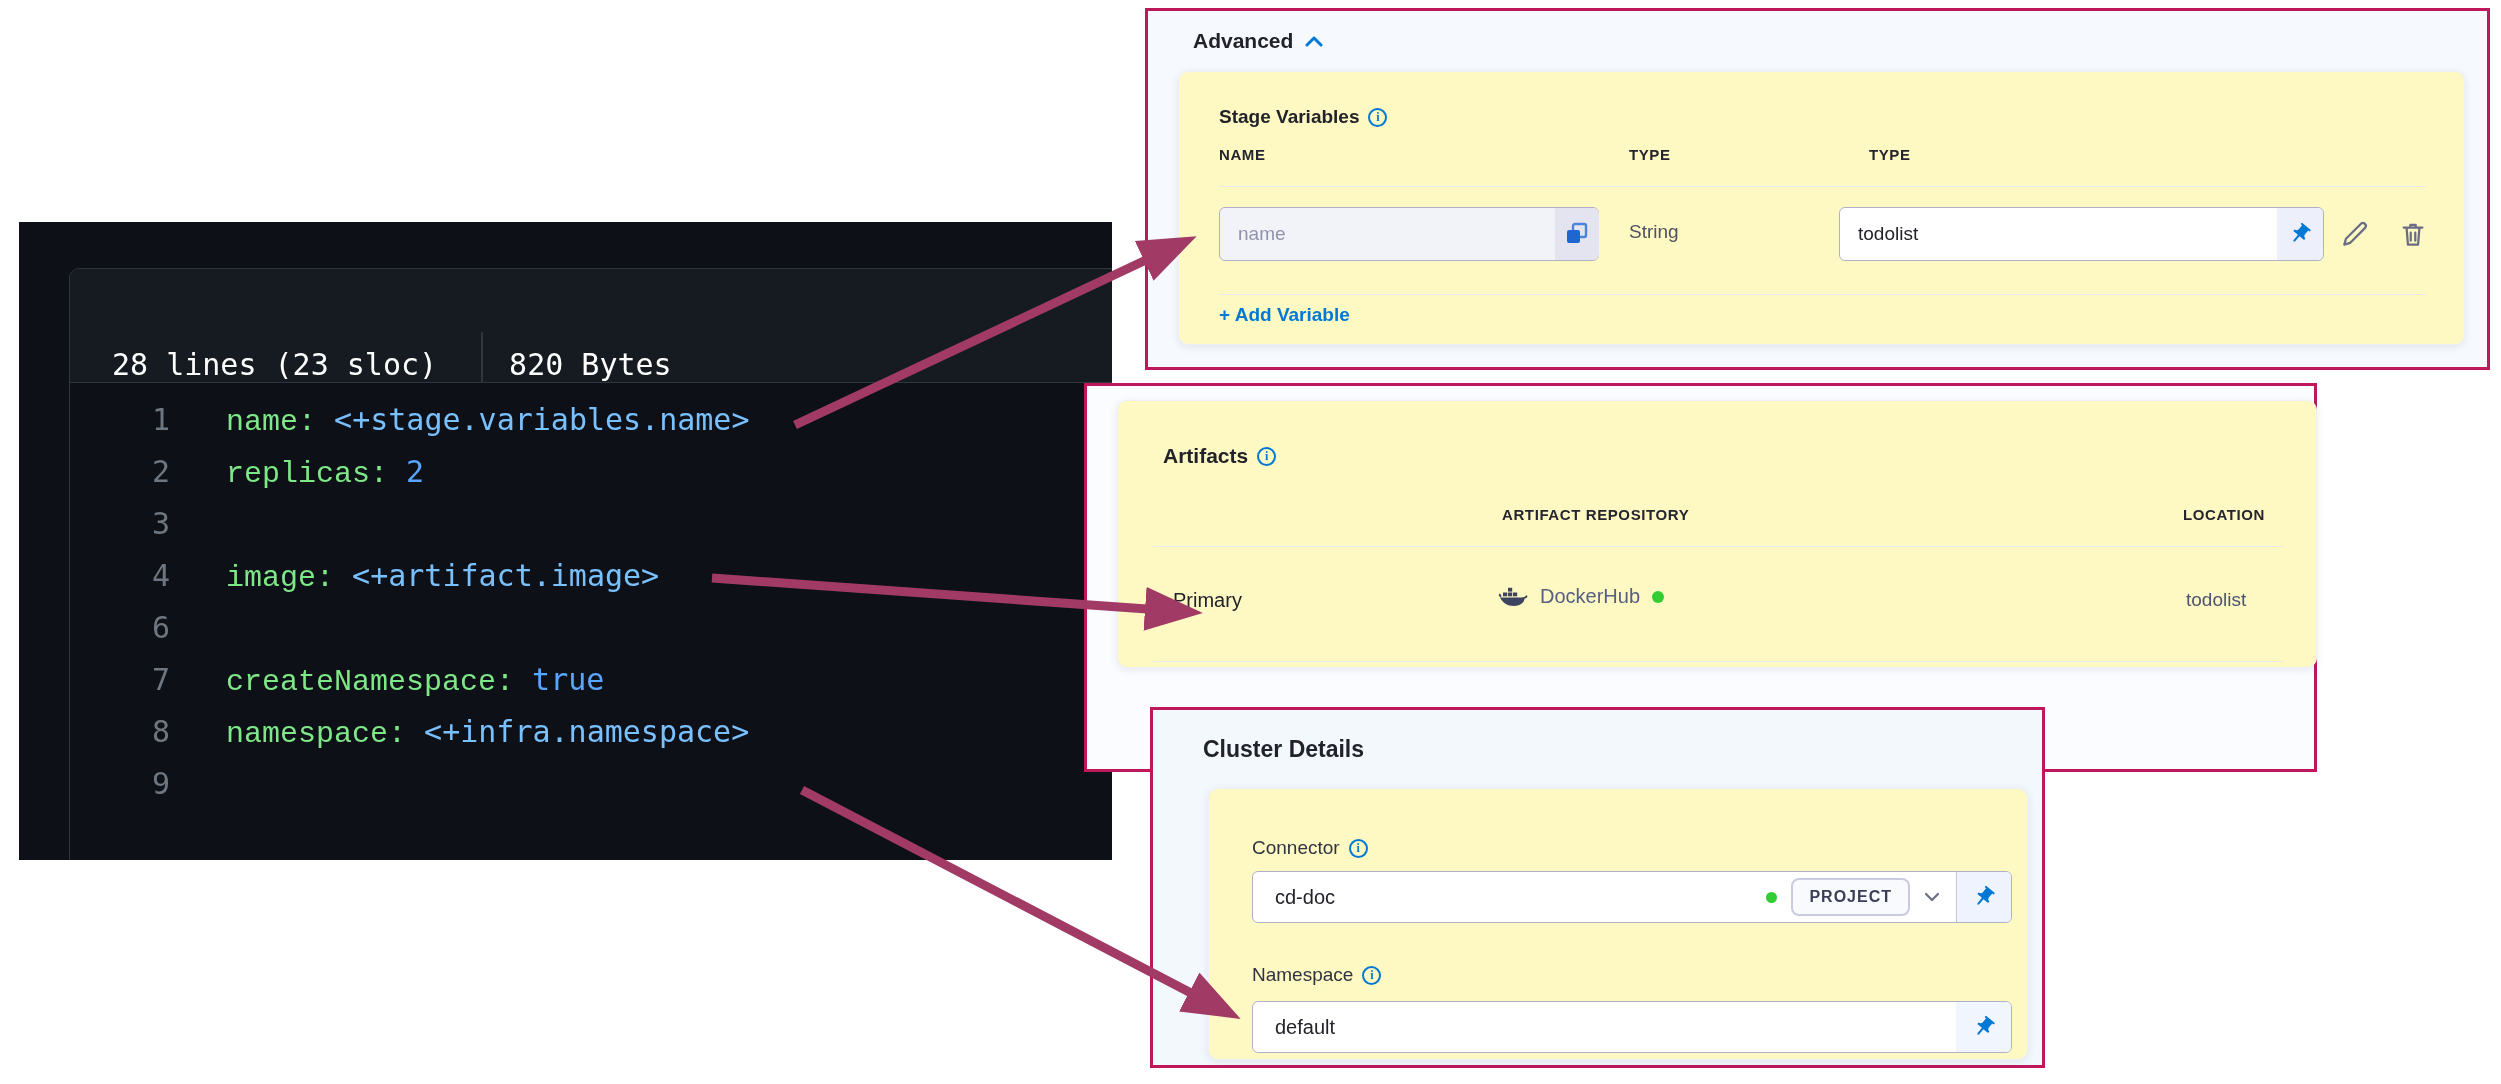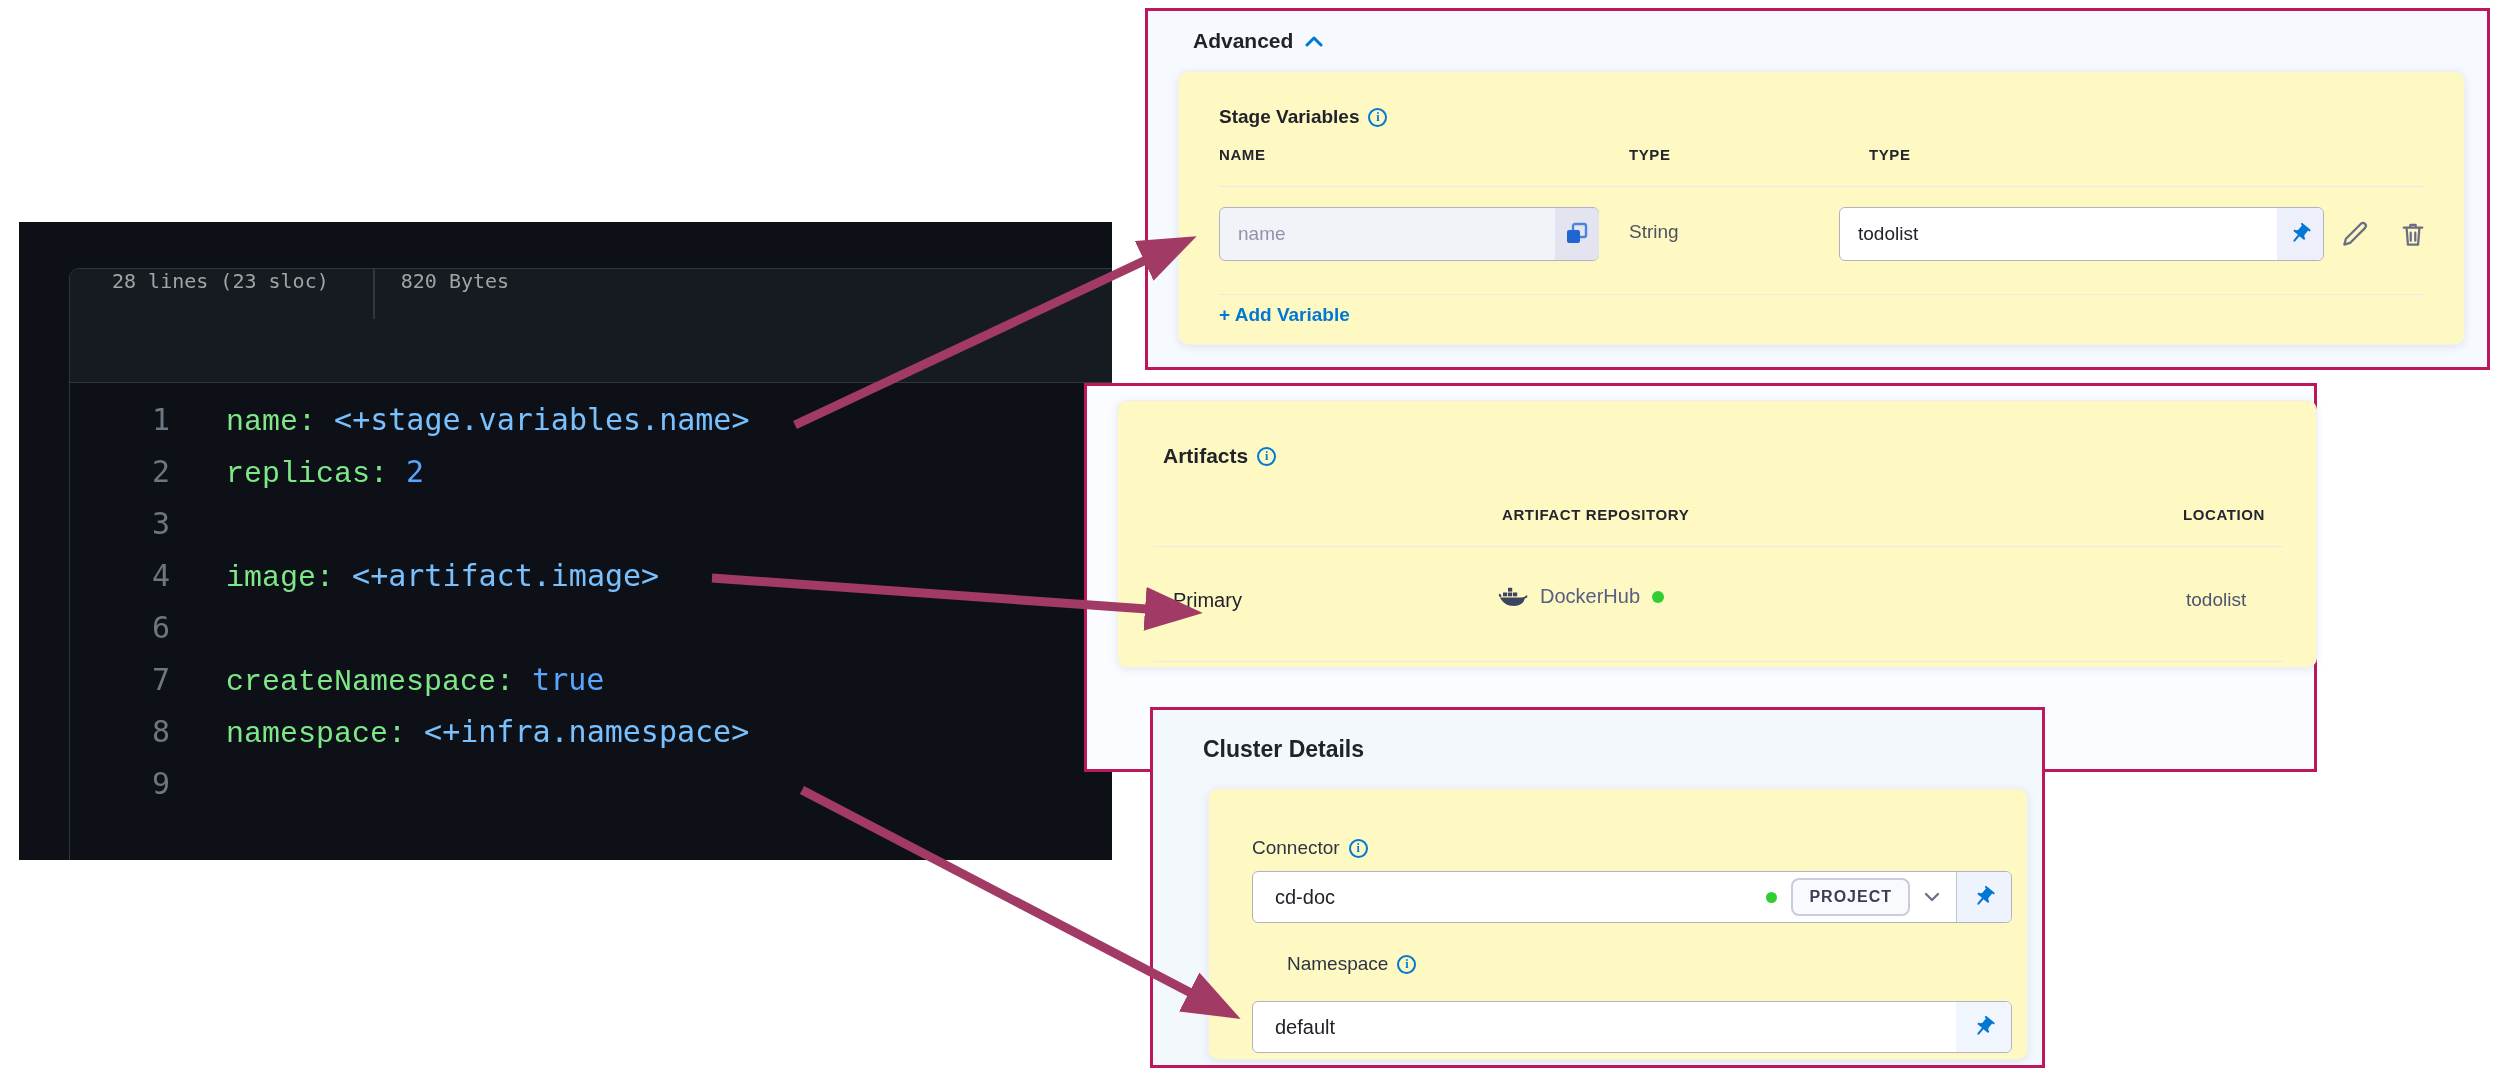--- a/index.html
+++ b/index.html
@@ -6,22 +6,22 @@
   html,body { background:#ffffff; }
   body { font-family:"Liberation Sans", sans-serif; }
   #canvas { position:relative; width:2501px; height:1084px; background:#ffffff; overflow:hidden; }
 
   
   .code-panel { position:absolute; left:19px; top:222px; width:1093px; height:638px;
                 background:#0d1117; overflow:hidden; }
   .code-box { position:absolute; left:50px; top:46px; width:1100px; height:700px;
               border:1px solid #30363d; border-radius:10px 10px 0 0; overflow:hidden; }
   .code-header { height:114px; background:#161b22; border-bottom:1px solid #30363d;
-                 display:flex; align-items:flex-start; padding-left:42px;
-                 font-family:"DejaVu Sans Mono", monospace; font-size:20px; color:#a3a3a3; }
+                 display:flex; align-items:flex-end; padding-left:42px;
+                 font-family:"DejaVu Sans Mono", monospace; font-size:30px; color:#ffffff; }
   .code-header .vdiv { width:2px; height:50px; background:#30363d; margin:0 26px 0 44px; }
   .code-lines { padding-top:11px; font-family:"DejaVu Sans Mono", monospace; font-size:30px; }
   .code-line { height:52px; line-height:52px; white-space:pre; }
   .ln { display:inline-block; width:100px; text-align:right; color:#6e7681; }
   .code-text { padding-left:56px; }
   .tok-key { color:#7ee787;font-family:Liberation Mono, monospace; }
   .tok-expr { color:#79c0ff; }
   .tok-lit { color:#58a6ff; }
   .tok-comment { color:#8b949e; }
 
@@ -215,21 +215,21 @@
         </svg>
         <div class="pin-section clu-pin">
           <svg width="24" height="24" viewBox="0 0 24 24">
             <g transform="rotate(40 12 12)" fill="#0278d5">
               <path d="M16 9V4h1a1 1 0 0 0 0-2H7a1 1 0 0 0 0 2h1v5c0 1.66-1.34 3-3 3v2h5.97v7l1 1 1-1v-7H19v-2c-1.66 0-3-1.34-3-3z"></path>
             </g>
           </svg>
         </div>
       </div>
 
-      <div class="field-label-row" style="top:164px;margin-left:35px;">
+      <div class="field-label-row" style="top:175px;">
         <span class="field-label">Namespace</span>
         <span class="info-icon">i</span>
       </div>
       <div class="input-box clu-input" style="top:212px;">
         <span class="val">default</span>
         <span class="spacer"></span>
         <div class="pin-section clu-pin" style="border-left:none; background:#f1f5fd;">
           <svg width="24" height="24" viewBox="0 0 24 24">
             <g transform="rotate(40 12 12)" fill="#0278d5">
               <path d="M16 9V4h1a1 1 0 0 0 0-2H7a1 1 0 0 0 0 2h1v5c0 1.66-1.34 3-3 3v2h5.97v7l1 1 1-1v-7H19v-2c-1.66 0-3-1.34-3-3z"></path>

